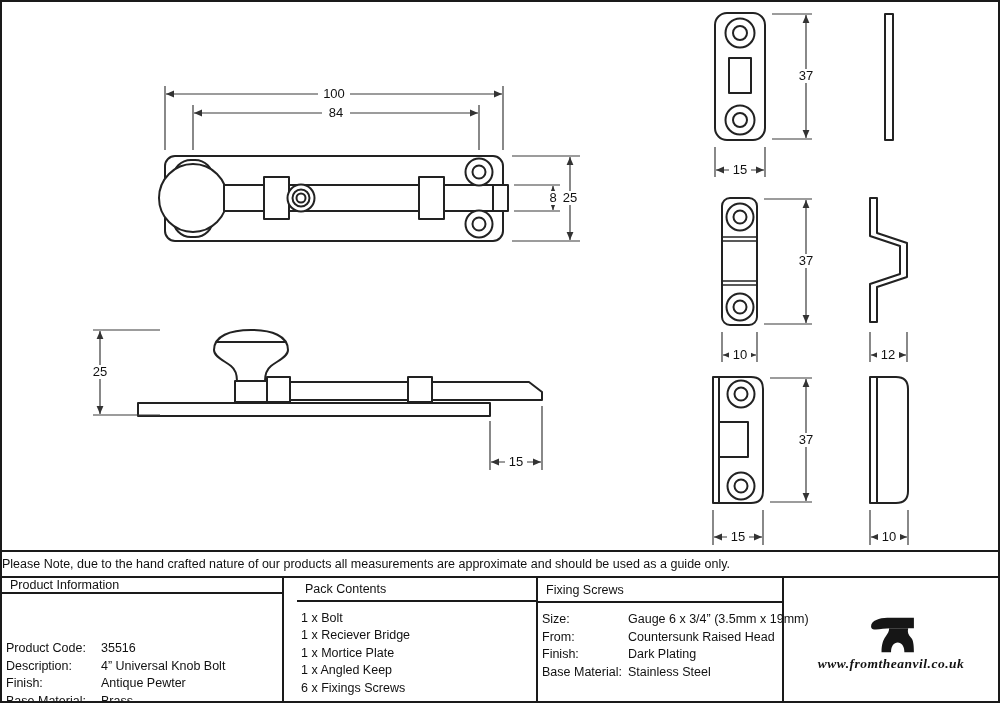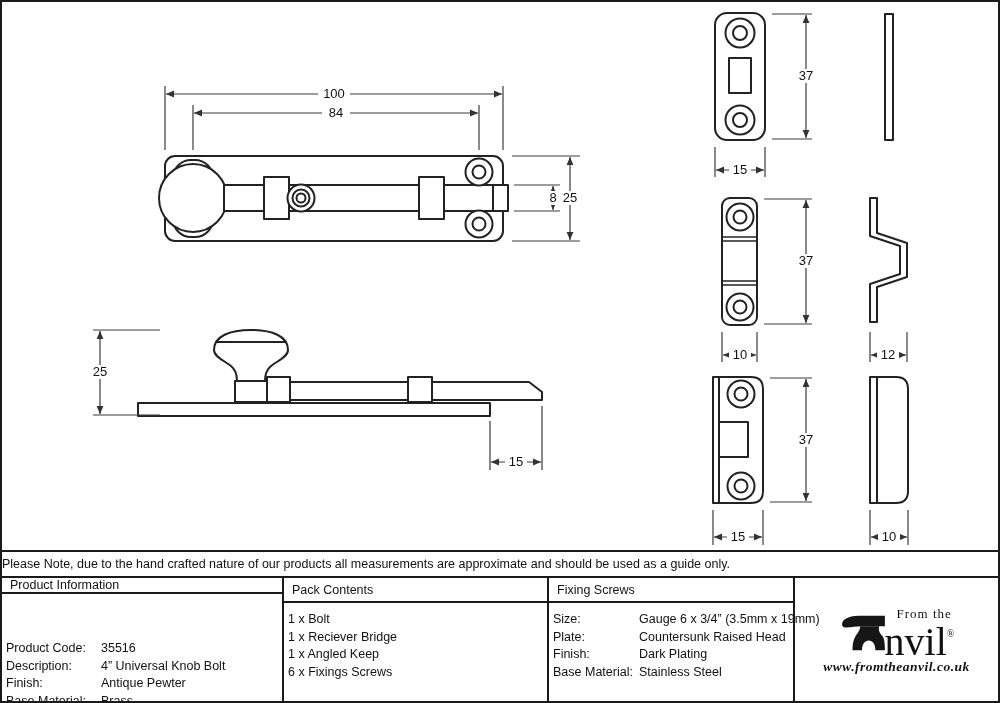--- a/index.html
+++ b/index.html
@@ -13,21 +13,21 @@
   svg .dim{stroke:#3a3a3a;stroke-width:1.2;fill:none;marker-start:url(#arr);marker-end:url(#arr);}
   svg .lbg{fill:#fff;stroke:none;}
   svg .dlab{font-family:"Liberation Sans",sans-serif;font-size:13px;fill:#111;text-anchor:middle;}
   .note-bar{position:absolute;left:0;top:548px;width:100%;height:28px;box-sizing:border-box;
             border-top:2px solid #1a1a1a;border-bottom:2px solid #1a1a1a;
             display:flex;align-items:center;font-size:12.5px;background:#fff;}
   .info-table{position:absolute;left:0;top:576px;bottom:0;width:100%;display:flex;box-sizing:border-box;}
   .col{box-sizing:border-box;display:flex;flex-direction:column;}
   .col.b{border-right:2px solid #1a1a1a;}
   .col-1{width:282px;gap:38px;}
-  .col-2{width:265px;}
+  .col-2{width:241px;margin-left:13px;}
   .col-3{width:246px;}
   .col-4{flex:1;}
   .col-head{height:25px;box-sizing:border-box;border-bottom:2px solid #1a1a1a;
             display:flex;align-items:center;padding-left:8px;font-size:12.5px;}
   .col-body{flex:1;padding:8px 6px 4px 4px;font-size:12.5px;line-height:17.5px;}
   .kv{display:flex;white-space:nowrap;}
   .kv .k{width:95px;flex:0 0 auto;}
   .col-3 .kv .k{width:86px;}
   .pc-item{white-space:nowrap;}
   .logo-cell{align-items:center;justify-content:center;display:flex;}
@@ -247,57 +247,54 @@
           <span class="v">Brass</span>
         </div>
       </div>
     </div>
 
     <div class="col col-2 b">
       <div class="col-head">Pack Contents</div>
       <div class="col-body">
         <div class="pc-item">1 x Bolt</div>
         <div class="pc-item">1 x Reciever Bridge</div>
+        <div class="pc-item">1 x Mortice Plate</div>
         <div class="pc-item">1 x Angled Keep</div>
         <div class="pc-item">6 x Fixings Screws</div>
       </div>
     </div>
 
     <div class="col col-3 b">
       <div class="col-head">Fixing Screws</div>
       <div class="col-body">
         <div class="kv">
           <span class="k">Size:</span>
           <span class="v">Gauge 6 x 3/4” (3.5mm x 19mm)</span>
         </div>
         <div class="kv">
-          <span class="k">Plate:</span>
+          <span class="k">From:</span>
           <span class="v">Countersunk Raised Head</span>
         </div>
         <div class="kv">
           <span class="k">Finish:</span>
           <span class="v">Dark Plating</span>
         </div>
         <div class="kv">
           <span class="k">Base Material:</span>
           <span class="v">Stainless Steel</span>
         </div>
       </div>
     </div>
 
     <div class="col col-4 logo-cell">
       <div class="logo">
         <div class="logo-row">
           <svg class="anvil-svg" viewBox="0 0 50 42" xmlns="http://www.w3.org/2000/svg">
             <path fill="#161616" d="M3,12 C3,6 12,3 20,3 L48,3 L48,14 L24,14 C14,14 3,18 3,12 Z"></path>
             <path fill="#161616" d="M22,14 L42,14 C41,18 42,21 45,24 C47,26 48,30 48,39 L38,39 C38,33 35,29 31,29 C27,29 24,33 24,39 L14,39 C14,30 16,26 18,23 C21,19 22,17 22,14 Z"></path>
           </svg>
-          <div class="wordcol">
-            <span class="fromthe">From the</span>
-            <span class="brand"><span>nvil</span><span class="reg">®</span></span>
-          </div>
         </div>
         <div class="logo-url">www.fromtheanvil.co.uk</div>
       </div>
     </div>
 
   </div>
 </div>
 
 </body></html>

